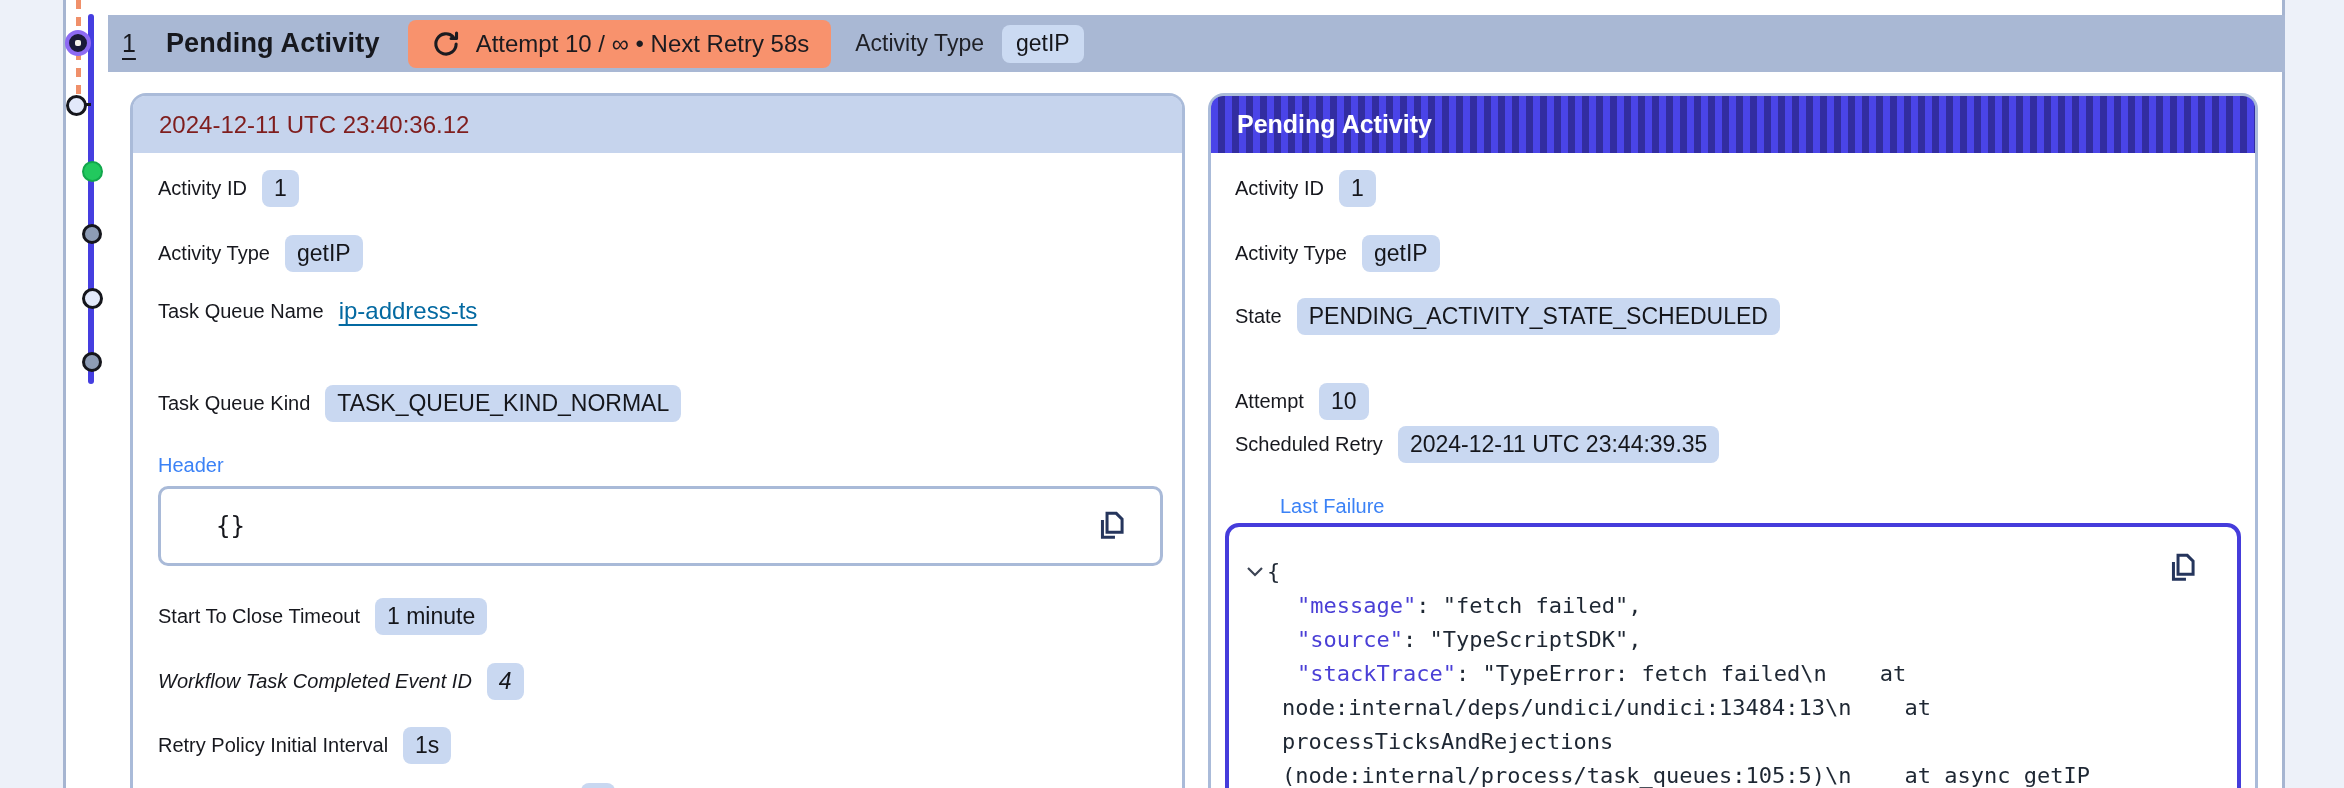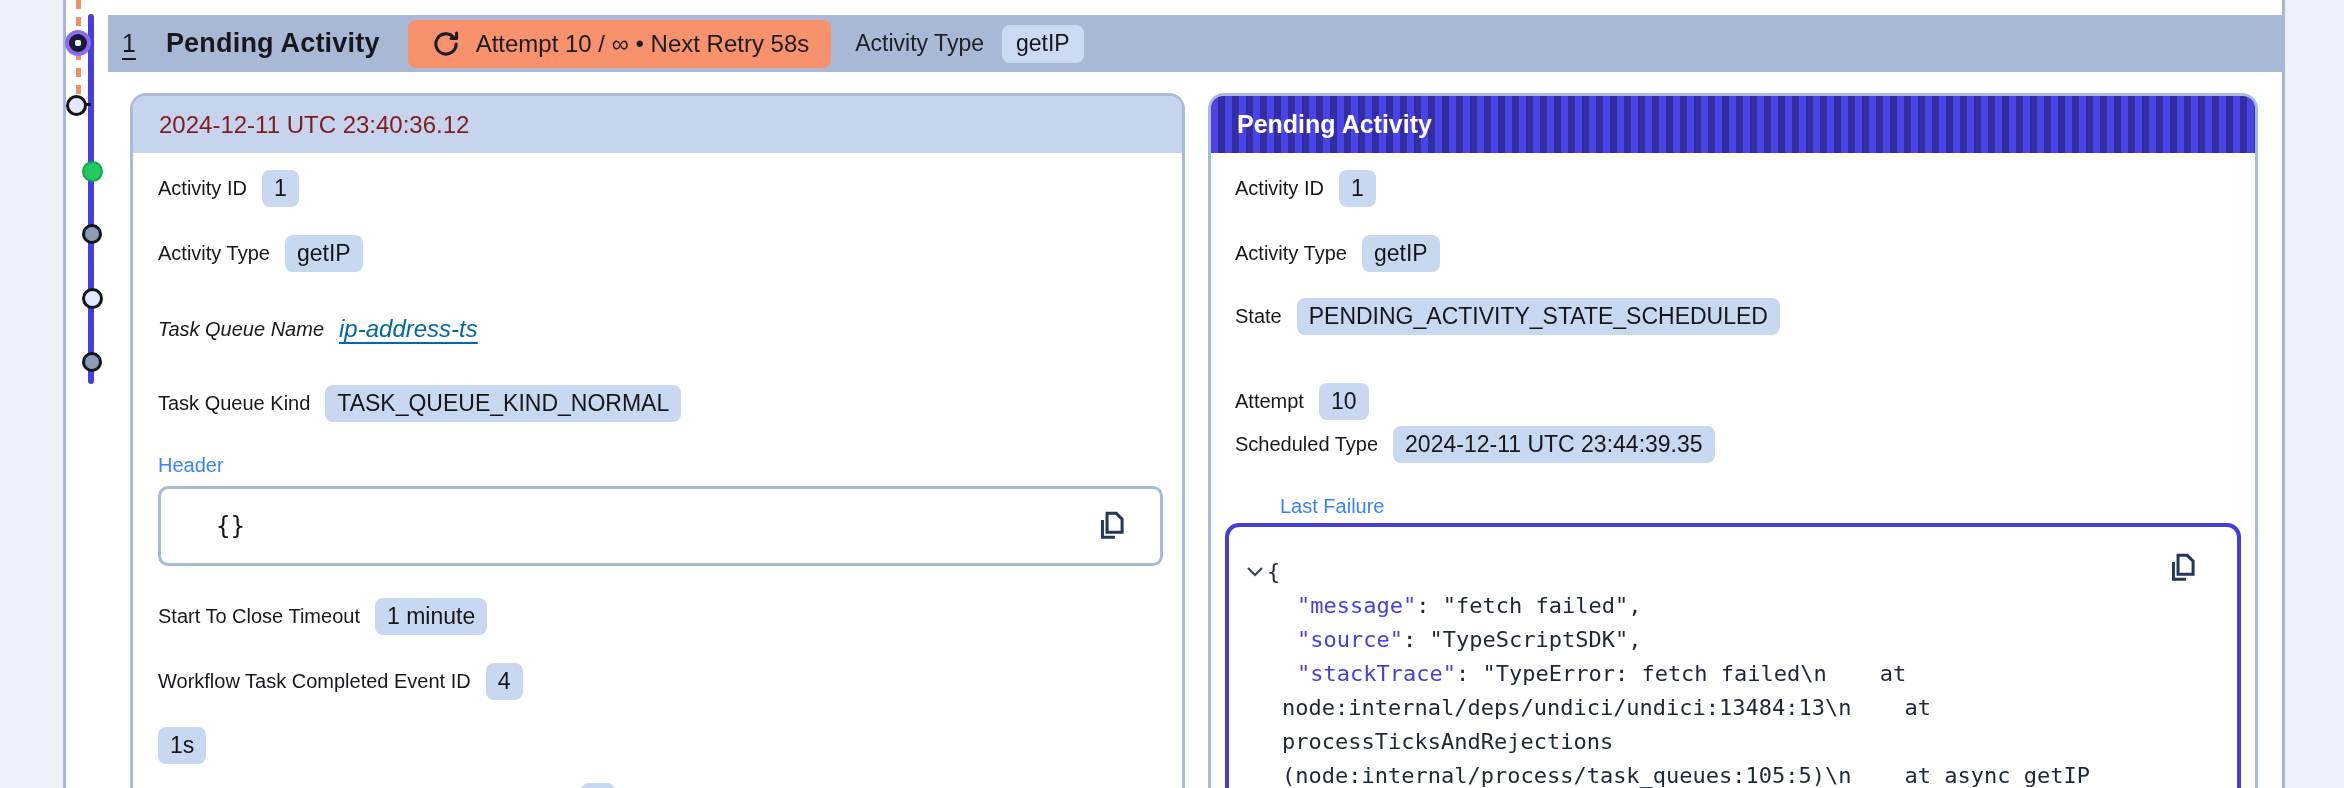--- a/index.html
+++ b/index.html
@@ -142,21 +142,21 @@
   </div>
   <div id="left-rows">
       <div class="field-row" style="top: 71px;">
         <span class="field-label">Activity ID</span>
         <span class="value-badge">1</span>
       </div>
       <div class="field-row" style="top: 136px;">
         <span class="field-label">Activity Type</span>
         <span class="value-badge">getIP</span>
       </div>
-      <div class="field-row" style="top: 212px; font-style: italic;">
+      <div class="field-row" style="top: 194px;">
         <span class="field-label">Task Queue Name</span>
         <span class="link-value">ip-address-ts</span>
       </div>
       <div class="field-row" style="top: 286px;">
         <span class="field-label">Task Queue Kind</span>
         <span class="value-badge">TASK_QUEUE_KIND_NORMAL</span>
       </div>
     </div>
   <div class="section-label" style="top:348px;">Header</div>
   <div class="header-code-box">
@@ -166,25 +166,26 @@
         <path d="M9.5 4h5.8l3.7 3.7V16H9.5z" fill="none" stroke="#25355c" stroke-width="1.9"></path>
         <path d="M6.6 8.2v10.9h7.9" fill="none" stroke="#25355c" stroke-width="1.9"></path>
       </svg>
     </button>
   </div>
   <div id="left-rows2">
       <div class="field-row" style="top: 499px;">
         <span class="field-label">Start To Close Timeout</span>
         <span class="value-badge">1 minute</span>
       </div>
-      <div class="field-row" style="top: 564px;">
+      <div class="field-row" style="top: 564px; font-style: italic;">
         <span class="field-label">Workflow Task Completed Event ID</span>
         <span class="value-badge">4</span>
       </div>
       <div class="field-row" style="top: 628px;">
+        <span class="field-label">Retry Policy Initial Interval</span>
         <span class="value-badge">1s</span>
       </div>
     </div>
   <div class="partial-badge"></div>
 </div>
 
 <div class="panel right">
   <div class="panel-header striped">
     <span class="ph-title">Pending Activity</span>
   </div>
@@ -199,21 +200,21 @@
       </div>
       <div class="field-row" style="top: 199px;">
         <span class="field-label">State</span>
         <span class="value-badge">PENDING_ACTIVITY_STATE_SCHEDULED</span>
       </div>
       <div class="field-row" style="top: 264px; margin-top: 20px;">
         <span class="field-label">Attempt</span>
         <span class="value-badge">10</span>
       </div>
       <div class="field-row" style="top: 327px;">
-        <span class="field-label">Scheduled Type</span>
+        <span class="field-label">Scheduled Retry</span>
         <span class="value-badge">2024-12-11 UTC 23:44:39.35</span>
       </div>
     </div>
   <div class="section-label" style="top:389px;margin-left:45px;">Last Failure</div>
   <div class="failure-box">
     <button class="collapse-btn">
       <svg width="20" height="14" viewBox="0 0 20 14">
         <polyline points="3,3 10,10 17,3" fill="none" stroke="#3c4454" stroke-width="2.2"></polyline>
       </svg>
     </button>

